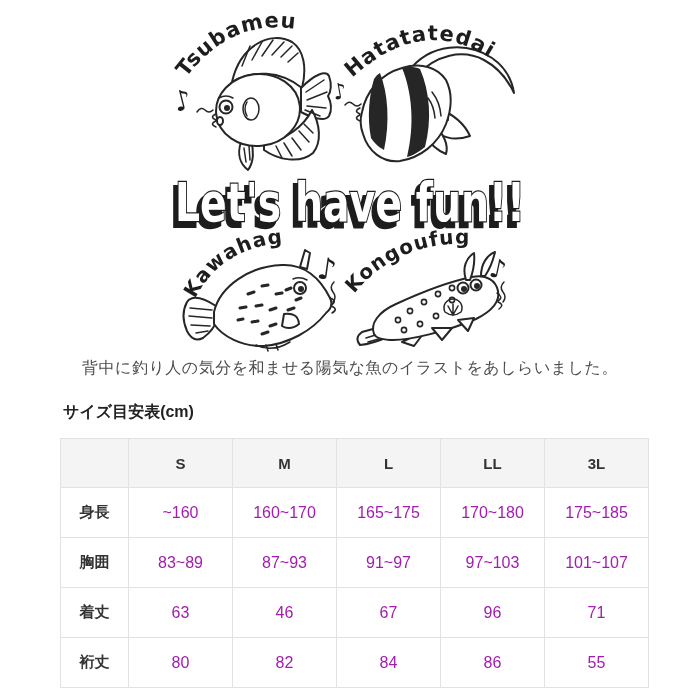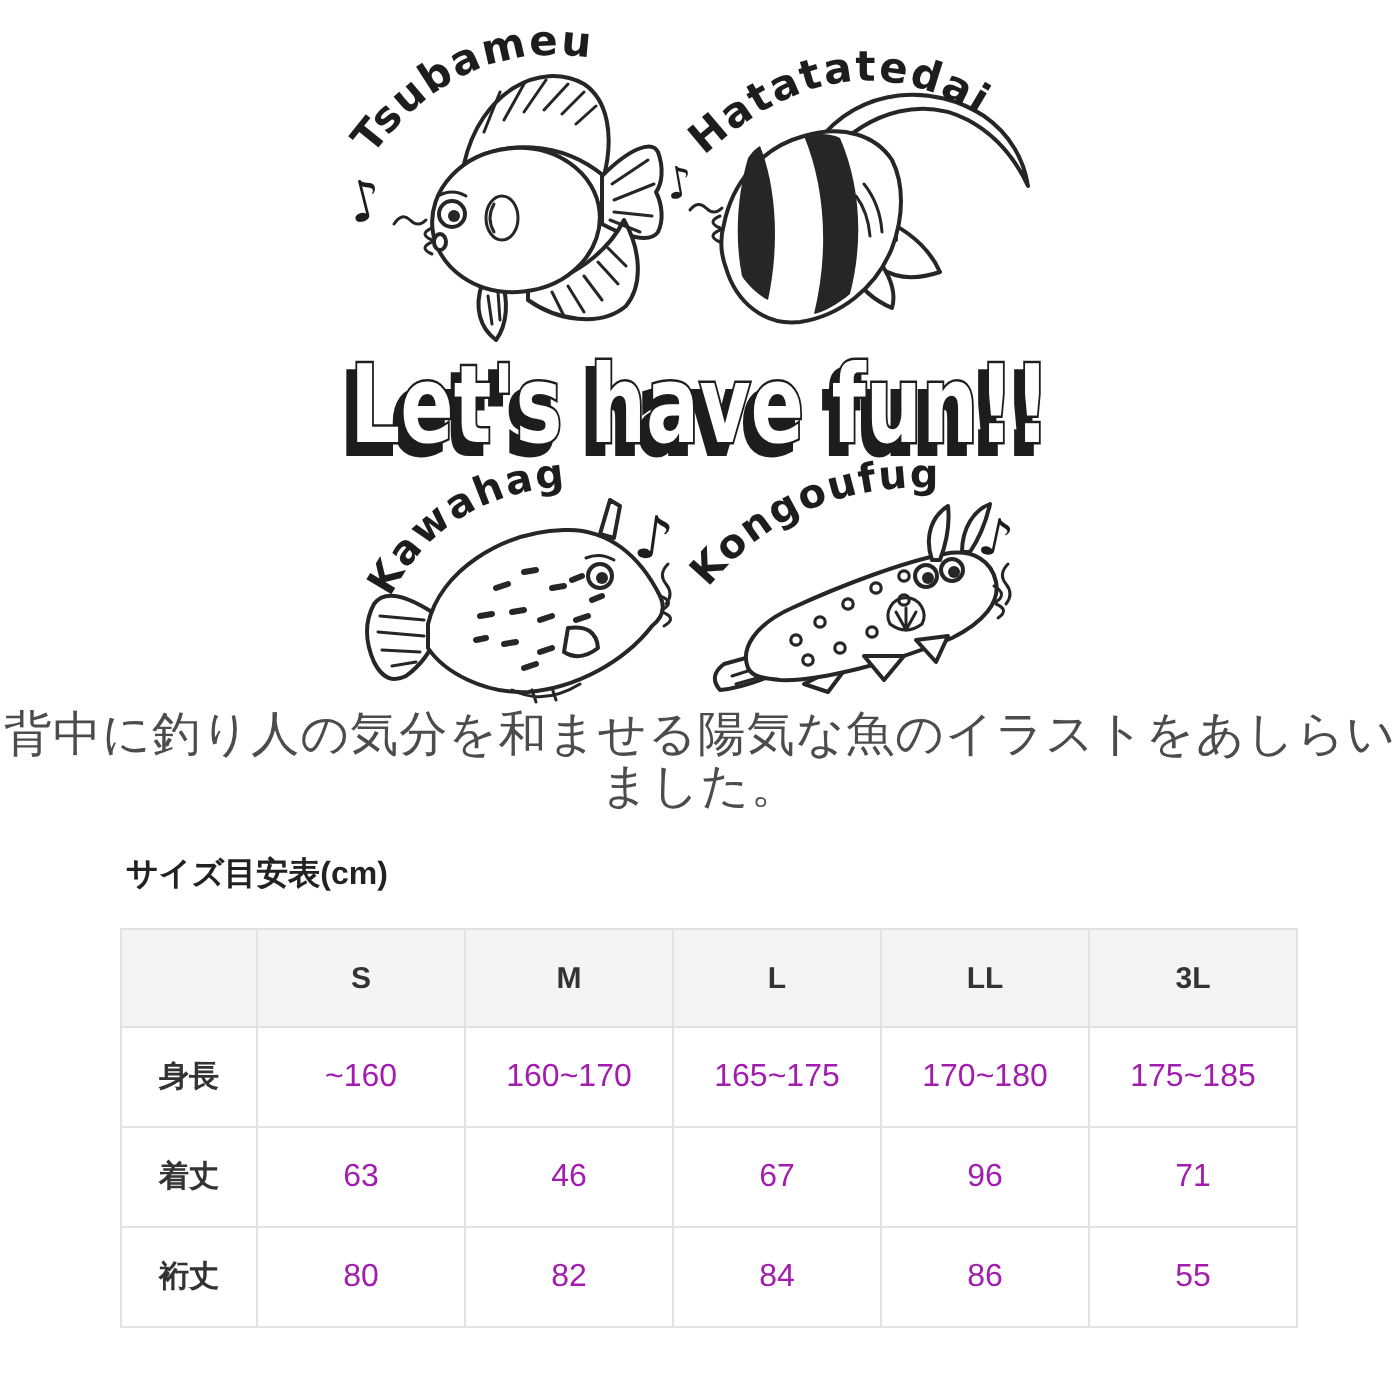--- a/index.html
+++ b/index.html
@@ -4,21 +4,21 @@
 <style>
   html,body{margin:0;padding:0;}
   body{
     width:700px;height:700px;background:#ffffff;overflow:hidden;
     font-family:"Liberation Sans","DejaVu Sans",sans-serif;color:#333;
   }
   .page{width:700px;height:700px;background:#fff;}
   .illustration{margin:0;display:block;}
   .caption{
     margin:3px 0 0;text-align:center;
-    font-size:24px;line-height:26px;color:#4c4c4c;letter-spacing:.5px;
+    font-size:16px;line-height:26px;color:#4c4c4c;letter-spacing:.5px;
   }
   .size-title{
     margin:20px 0 0 63px;font-size:16px;line-height:22px;
     font-weight:700;color:#222;
   }
   table.size{
     border-collapse:collapse;table-layout:fixed;
     margin:15px 0 0 60px;
   }
   table.size th,table.size td{
@@ -216,20 +216,28 @@
     <tbody>
       <tr>
         <th>身長</th>
         <td>~160</td>
         <td>160~170</td>
         <td>165~175</td>
         <td>170~180</td>
         <td>175~185</td>
       </tr>
       <tr>
+        <th>胸囲</th>
+        <td>83~89</td>
+        <td>87~93</td>
+        <td>91~97</td>
+        <td>97~103</td>
+        <td>101~107</td>
+      </tr>
+      <tr>
         <th>着丈</th>
         <td>63</td>
         <td>46</td>
         <td>67</td>
         <td>96</td>
         <td>71</td>
       </tr>
       <tr>
         <th>裄丈</th>
         <td>80</td>

